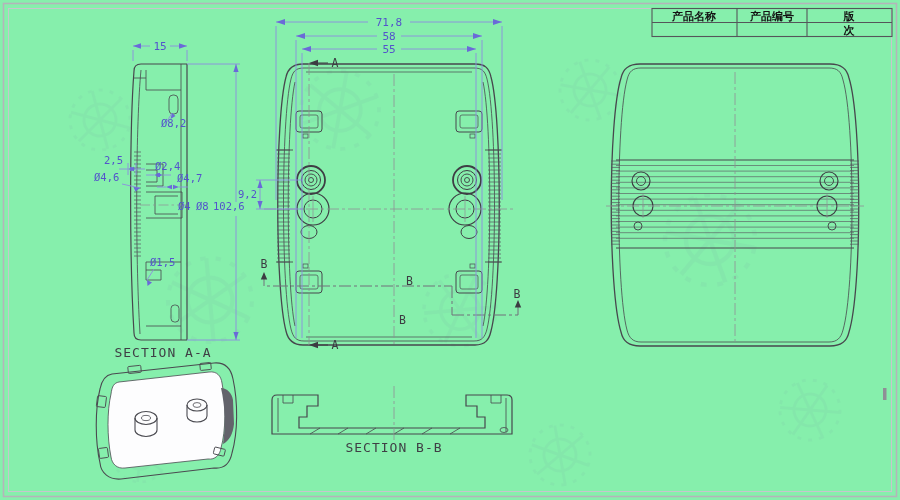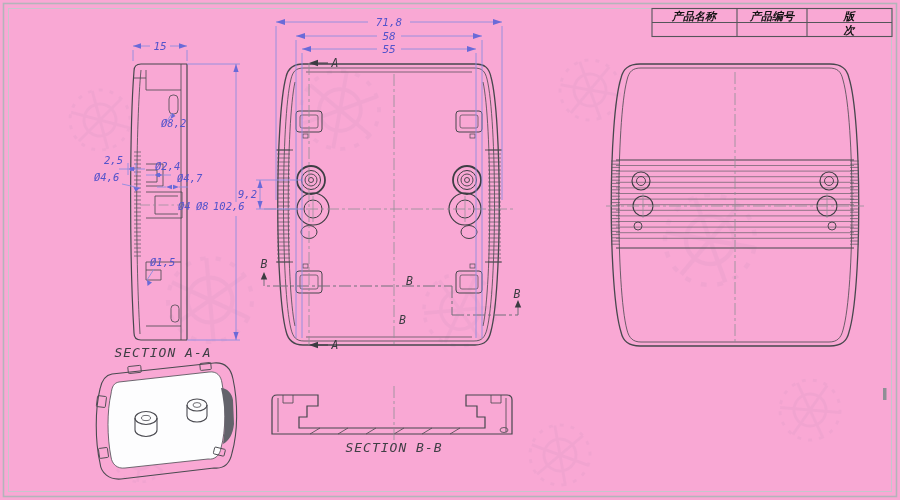--- a/index.html
+++ b/index.html
@@ -1,17 +1,17 @@
 <!DOCTYPE html>
 <html><head>
 <meta charset="utf-8">
 <style>
   html,body{margin:0;padding:0;background:#ffffff;}
-  .sheet{position:relative;width:900px;height:500px;background:#f9a8d4;overflow:hidden;
-         font-family:"DejaVu Sans Mono", monospace;font-style:italic;}
+  .sheet{position:relative;width:900px;height:500px;background:#86efac;overflow:hidden;
+         font-family:"DejaVu Sans Mono", monospace;}
   svg{display:block;}
   text{user-select:none;}
   .dim{font-family:"DejaVu Sans Mono", monospace;font-size:11px;fill:#5353cb;}
   .dimsm{font-family:"DejaVu Sans Mono", monospace;font-size:10.5px;fill:#5353cb;}
   .sec{font-family:"DejaVu Sans Mono", monospace;font-size:13px;letter-spacing:1px;fill:#3f3f45;}
   .mark{font-family:"DejaVu Sans Mono", monospace;font-size:11.5px;fill:#3c3c42;}
   .cjk{font-family:"Liberation Sans", sans-serif;font-size:11px;font-weight:bold;fill:#141414;}
 </style>
 </head>
 <body>

